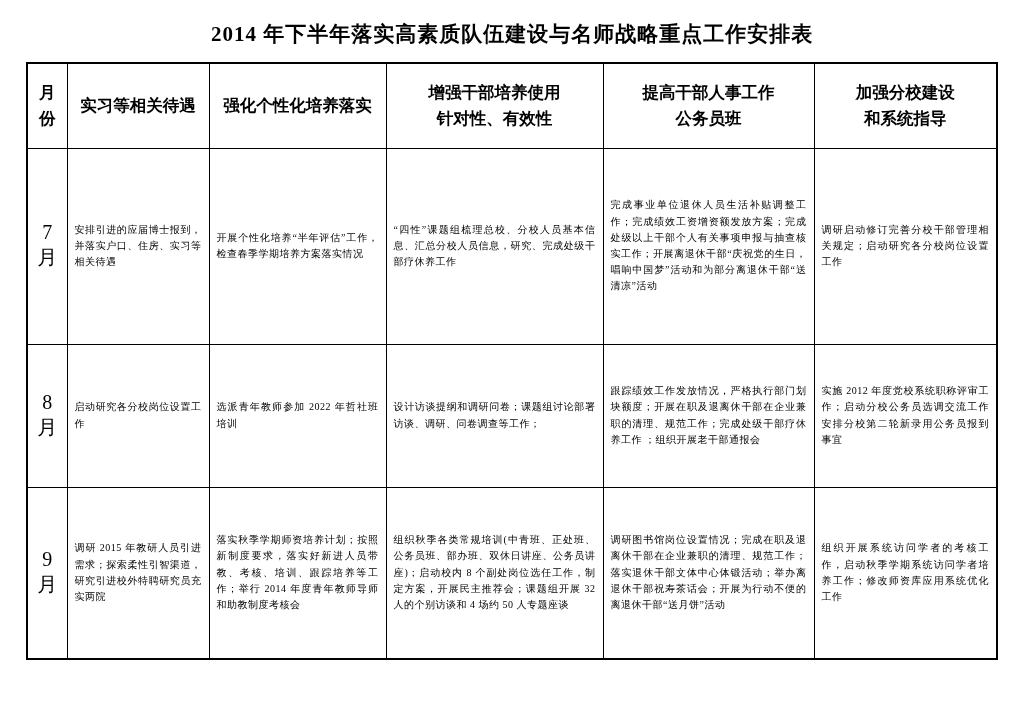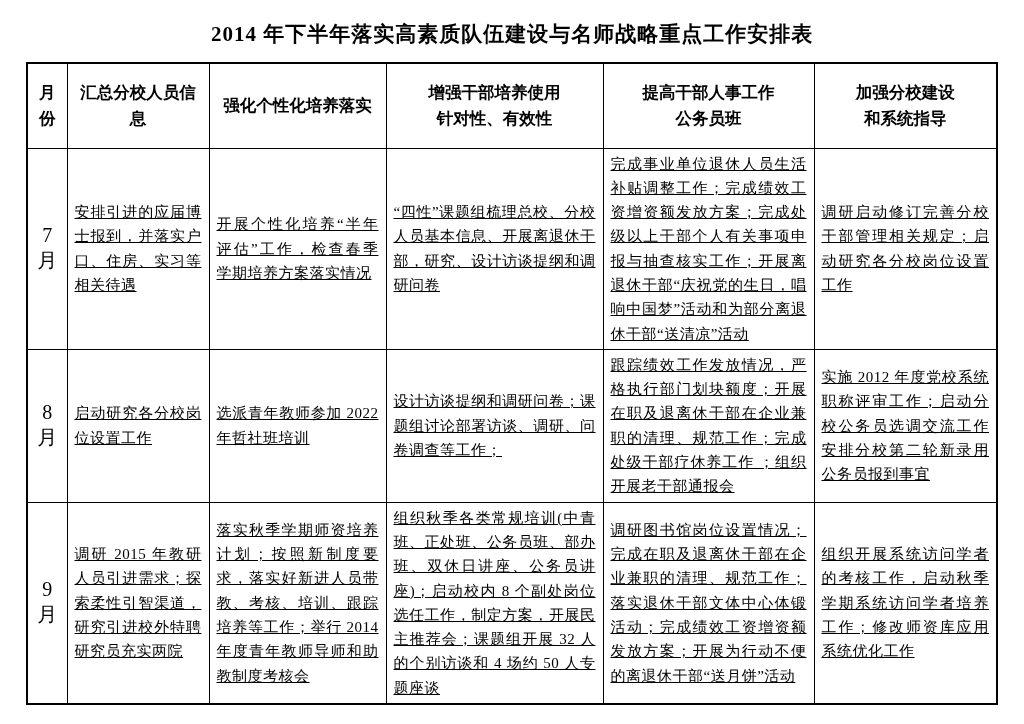--- a/index.html
+++ b/index.html
@@ -33,25 +33,24 @@
   th.hdr{
     font-family:"Liberation Sans","DejaVu Sans",sans-serif;
     font-weight:bold;
     font-size:16.5px;
     text-align:center;
     white-space:pre-line;
     line-height:1.55;
     padding:2px 3px;
   }
   td.body-cell{
-    font-size:15px;
+    font-size:10px;
     line-height:1.62;
     text-align:justify;
     letter-spacing:0.5px;
-    text-decoration:underline;
   }
   td.month-cell{
     text-align:center;
     font-size:20px;
     letter-spacing:0;
     padding:2px 2px;
   }
   tr.r-head{height:85px;}
   tr.r-jul{height:196px;}
   tr.r-aug{height:143px;}
@@ -71,52 +70,52 @@
       <col style="width:177px">
       <col style="width:217px">
       <col style="width:211px">
       <col style="width:183px">
     </colgroup>
 
     <tbody>
         <tr class="r-head">
       <th class="hdr">月
 份</th>
-      <th class="hdr">汇总分校人员信息</th>
+      <th class="hdr">实习等相关待遇</th>
       <th class="hdr">强化个性化培养落实</th>
       <th class="hdr">增强干部培养使用
 针对性、有效性</th>
       <th class="hdr">提高干部人事工作
 公务员班</th>
       <th class="hdr">加强分校建设
 和系统指导</th>
     </tr>
 
     <tr class="r-jul">
       <td class="month-cell">7 月</td>
       <td class="body-cell">安排引进的应届博士报到，并落实户口、住房、实习等相关待遇</td>
       <td class="body-cell">开展个性化培养“半年评估”工作，检查春季学期培养方案落实情况</td>
-      <td class="body-cell">“四性”课题组梳理总校、分校人员基本信息、开展离退休干部，研究、设计访谈提纲和调研问卷</td>
+      <td class="body-cell">“四性”课题组梳理总校、分校人员基本信息、汇总分校人员信息，研究、完成处级干部疗休养工作</td>
       <td class="body-cell">完成事业单位退休人员生活补贴调整工作；完成绩效工资增资额发放方案；完成处级以上干部个人有关事项申报与抽查核实工作；开展离退休干部“庆祝党的生日，唱响中国梦”活动和为部分离退休干部“送清凉”活动</td>
       <td class="body-cell">调研启动修订完善分校干部管理相关规定；启动研究各分校岗位设置工作</td>
     </tr>
 
     <tr class="r-aug">
       <td class="month-cell">8 月</td>
       <td class="body-cell">启动研究各分校岗位设置工作</td>
       <td class="body-cell">选派青年教师参加 2022 年哲社班培训</td>
       <td class="body-cell">设计访谈提纲和调研问卷；课题组讨论部署访谈、调研、问卷调查等工作；</td>
       <td class="body-cell">跟踪绩效工作发放情况，严格执行部门划块额度；开展在职及退离休干部在企业兼职的清理、规范工作；完成处级干部疗休养工作 ；组织开展老干部通报会</td>
       <td class="body-cell">实施 2012 年度党校系统职称评审工作；启动分校公务员选调交流工作安排分校第二轮新录用公务员报到事宜</td>
     </tr>
 
     <tr class="r-sep">
       <td class="month-cell">9 月</td>
       <td class="body-cell">调研 2015 年教研人员引进需求；探索柔性引智渠道，研究引进校外特聘研究员充实两院</td>
       <td class="body-cell">落实秋季学期师资培养计划；按照新制度要求，落实好新进人员带教、考核、培训、跟踪培养等工作；举行 2014 年度青年教师导师和助教制度考核会</td>
       <td class="body-cell">组织秋季各类常规培训(中青班、正处班、公务员班、部办班、双休日讲座、公务员讲座)；启动校内 8 个副处岗位选任工作，制定方案，开展民主推荐会；课题组开展 32 人的个别访谈和 4 场约 50 人专题座谈</td>
-      <td class="body-cell">调研图书馆岗位设置情况；完成在职及退离休干部在企业兼职的清理、规范工作；落实退休干部文体中心体锻活动；完成绩效工资增资额发放方案；开展为行动不便的离退休干部“送月饼”活动</td>
+      <td class="body-cell">调研图书馆岗位设置情况；完成在职及退离休干部在企业兼职的清理、规范工作；落实退休干部文体中心体锻活动；举办离退休干部祝寿茶话会；开展为行动不便的离退休干部“送月饼”活动</td>
       <td class="body-cell">组织开展系统访问学者的考核工作，启动秋季学期系统访问学者培养工作；修改师资库应用系统优化工作</td>
     </tr>
   </tbody>
     </table>
 
 </div>
 
 </body></html>

